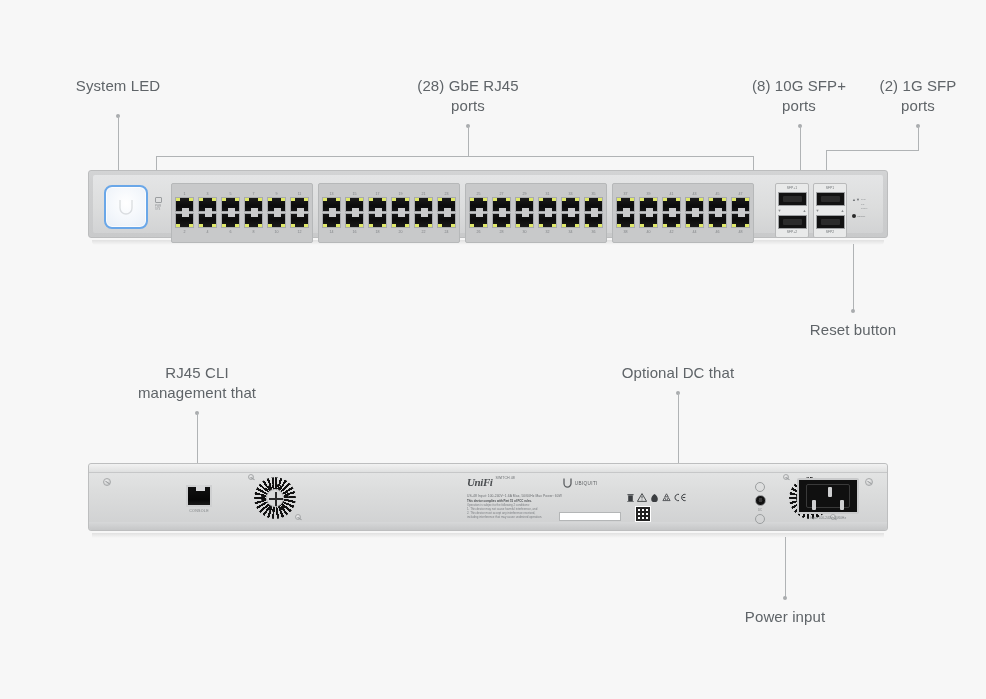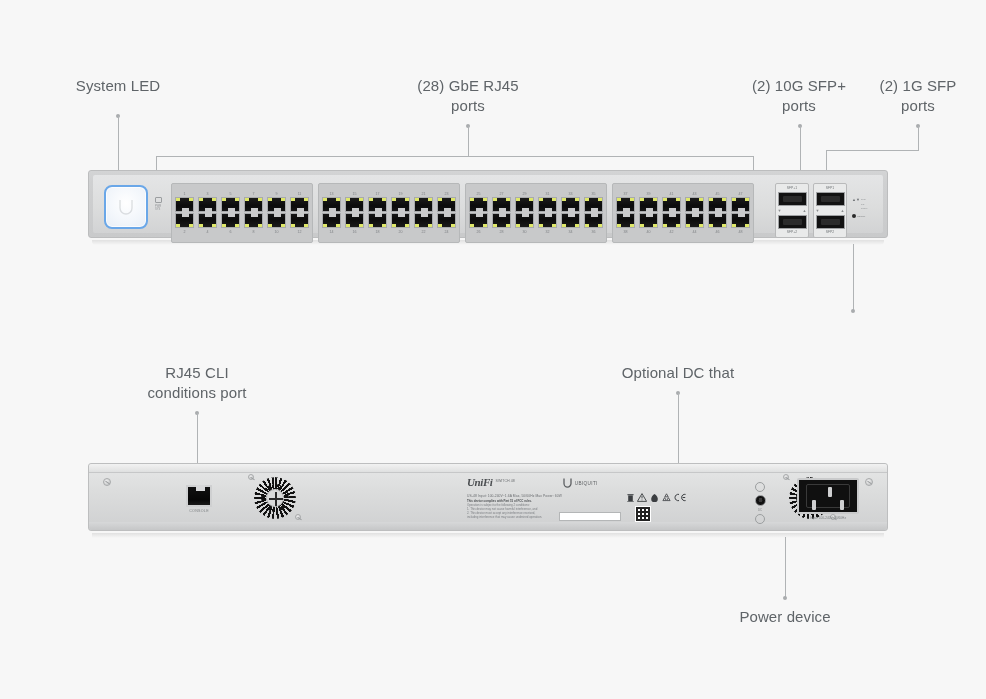--- a/index.html
+++ b/index.html
@@ -243,24 +243,25 @@
   .iec-lab{ font-size:3.2px; color:#7d8083; text-align:center; margin-top:2px;}
 </style>
 </head>
 <body>
 
 <div class="stage">
 
   <div class="callout" style="left:48px; top:72px; width:140px;">System LED</div>
   <div class="callout" style="left:398px; top:72px; width:140px;">(28) GbE RJ45
 ports</div>
-  <div class="callout" style="left:733px; top:72px; width:132px;">(2) 10G SFP+
+  <div class="callout" style="left:733px; top:72px; width:132px;">(8) 10G SFP+
 ports</div>
   <div class="callout" style="left:859px; top:72px; width:118px;">(2) 1G SFP
 ports</div>
+  <div class="callout" style="left:783px; top:316px; width:140px;">Reset button</div>
 
   <div class="dot" style="left:116px; top:110px;"></div>
   <div class="vline" style="left:118px; top:112px; height:54px;"></div>
 
   <div class="dot" style="left:466px; top:120px;"></div>
   <div class="vline" style="left:468px; top:122px; height:30px;"></div>
   <div class="bracket" style="left:156px; top:152px; width:598px; height:14px;"></div>
 
   <div class="dot" style="left:798px; top:120px;"></div>
   <div class="vline" style="left:800px; top:122px; height:44px;"></div>
@@ -630,23 +631,23 @@
         <div class="row" style="margin-top:4px">
           <span class="resetdot"></span>
           <span class="t">RESET</span>
         </div>
       </div>
 
     </div>
   </div>
 
   <div class="callout" style="left:126px; top:359px; width:142px;">RJ45 CLI
-conditions port</div>
+management that</div>
   <div class="callout" style="left:607px; top:359px; width:142px;">Optional DC that</div>
-  <div class="callout" style="left:714px; top:603px; width:142px;">Power device</div>
+  <div class="callout" style="left:714px; top:603px; width:142px;">Power input</div>
 
   <div class="dot" style="left:195px; top:407px;"></div>
   <div class="vline" style="left:197px; top:409px; height:50px;"></div>
 
   <div class="dot" style="left:676px; top:387px;"></div>
   <div class="vline" style="left:678px; top:389px; height:70px;"></div>
 
   <div class="vline" style="left:785px; top:533px; height:60px;"></div>
   <div class="dot" style="left:783px; top:592px;"></div>
 
@@ -666,21 +667,21 @@
     <div class="fan" style="left:165px;">
       <div class="ring"></div>
         <div class="ring2"></div>
         <div class="hub"></div>
     </div>
     <div class="screw" style="left:159px; top:10px; width:6px;height:6px;"></div>
     <div class="screw" style="left:206px; top:50px; width:6px;height:6px;"></div>
 
     <div class="label-area">
       <div class="brand-row">
-        <div style="display:flex;align-items:center;">
+        <div style="display:flex;align-items:flex-start;">
           <span class="unifi">UniFi</span>
           <span class="model">SWITCH 48</span>
         </div>
         <div class="ubnt">
           <svg class="ubnt-mark" viewBox="0 0 9 10">
             <path d="M1 0.6 v5 a3.5 3.5 0 0 0 7 0 V0.6" fill="none" stroke="#5c5f62" stroke-width="1.3"></path>
           </svg>
           <span class="ubnt-txt">UBIQUITI</span>
         </div>
       </div>

